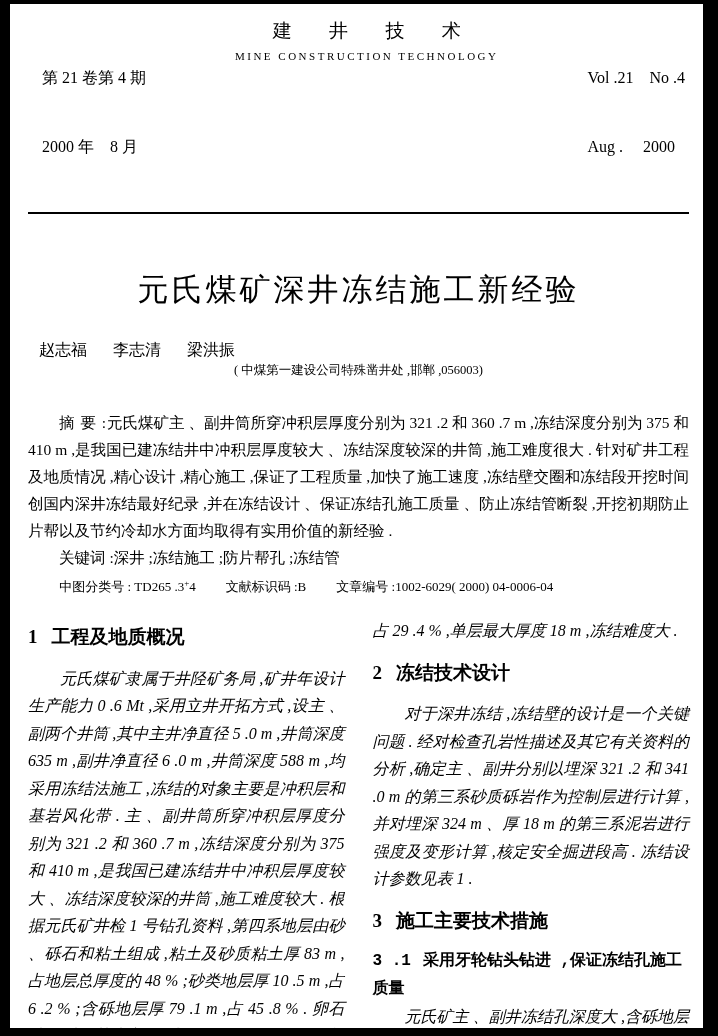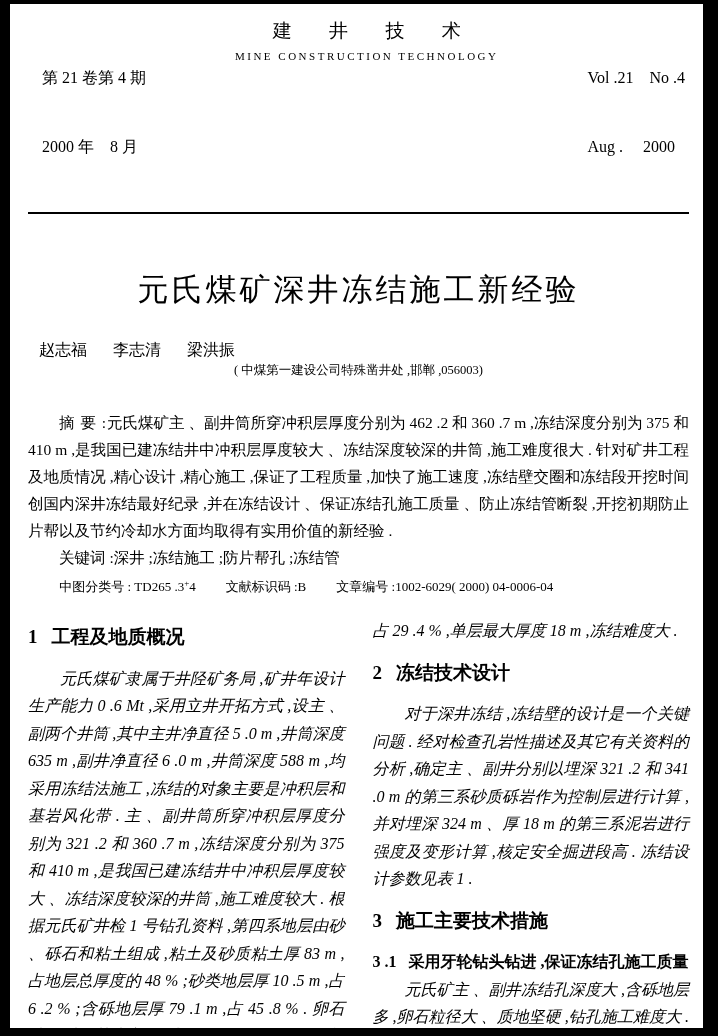--- a/index.html
+++ b/index.html
@@ -33,21 +33,21 @@
   .keywords { font-size:15.5px; line-height:27px; text-indent:2em; text-align:left; }
   .metaline { font-size:13px; line-height:24px; text-indent:2.4em; white-space:pre-wrap; }
   .metaline sup { font-size:9px; }
   .metaline .gap { display:inline-block; width:30px; }
   
   .columns { display:flex; gap:28px; margin-top:18px; }
   .col { width:318px; font-size:16px; line-height:27.5px; text-align:justify; }
   .sec-h { font-weight:bold; font-size:19px; margin:14px 0 14px 0; text-align:left; text-indent:0; }
   .sec-h .no { margin-right:14px; }
   .sec-h.first { margin-top:6px; }
-  .sub-h { font-weight:bold; font-size:16px; margin:12px 0 0 0; text-align:left; text-indent:0; }
+  .sub-h { font-weight:bold; font-size:16px; margin:12px 0 0 0; text-align:left; text-indent:0;font-family:Liberation Mono, monospace; }
   .sub-h .no { margin-right:12px; }
   .col p { margin:0; text-indent:2em;font-style:italic; }
   .col p.cont { text-indent:0; }
 </style>
 </head>
 <body>
 
 <div class="frame">
   <div class="page">
 
@@ -67,21 +67,21 @@
     </div>
 
     <div class="a-title">元氏煤矿深井冻结施工新经验</div>
     <div class="a-authors">
       <span class="author">赵志福</span>
       <span class="author">李志清</span>
       <span class="author">梁洪振</span>
     </div>
     <div class="a-affil">( 中煤第一建设公司特殊凿井处 ,邯郸 ,056003)</div>
 
-    <div class="abstract"><span class="lbl">摘   要 :</span><span>元氏煤矿主 、副井筒所穿冲积层厚度分别为 462 .2 和 360 .7 m ,冻结深度分别为 375 和 410 m ,是我国已建冻结井中冲积层厚度较大 、冻结深度较深的井筒 ,施工难度很大 . 针对矿井工程及地质情况 ,精心设计 ,精心施工 ,保证了工程质量 ,加快了施工速度 ,冻结壁交圈和冻结段开挖时间创国内深井冻结最好纪录 ,并在冻结设计 、保证冻结孔施工质量 、防止冻结管断裂 ,开挖初期防止片帮以及节约冷却水方面均取得有实用价值的新经验 .</span></div>
+    <div class="abstract"><span class="lbl">摘   要 :</span><span>元氏煤矿主 、副井筒所穿冲积层厚度分别为 321 .2 和 360 .7 m ,冻结深度分别为 375 和 410 m ,是我国已建冻结井中冲积层厚度较大 、冻结深度较深的井筒 ,施工难度很大 . 针对矿井工程及地质情况 ,精心设计 ,精心施工 ,保证了工程质量 ,加快了施工速度 ,冻结壁交圈和冻结段开挖时间创国内深井冻结最好纪录 ,并在冻结设计 、保证冻结孔施工质量 、防止冻结管断裂 ,开挖初期防止片帮以及节约冷却水方面均取得有实用价值的新经验 .</span></div>
 
     <div class="keywords"><span>关键词 :</span><span>深井 ;冻结施工 ;防片帮孔 ;冻结管</span></div>
 
     <div class="metaline"><span>中图分类号 : TD265 .3</span><sup>+</sup><span>4</span><span class="gap"></span><span>文献标识码 :B</span><span class="gap"></span><span>文章编号 :1002-6029( 2000) 04-0006-04</span></div>
 
     <div class="columns">
 
       <div class="col">
         <div class="sec-h first"><span class="no">1</span><span>工程及地质概况</span></div>
         <p>元氏煤矿隶属于井陉矿务局 ,矿井年设计生产能力 0 .6 Mt ,采用立井开拓方式 ,设主 、副两个井筒 ,其中主井净直径 5 .0 m ,井筒深度 635 m ,副井净直径 6 .0 m ,井筒深度 588 m ,均采用冻结法施工 ,冻结的对象主要是冲积层和基岩风化带 . 主 、副井筒所穿冲积层厚度分别为 321 .2 和 360 .7 m ,冻结深度分别为 375 和 410 m ,是我国已建冻结井中冲积层厚度较大 、冻结深度较深的井筒 ,施工难度较大 . 根据元氏矿井检 1 号钻孔资料 ,第四系地层由砂 、砾石和粘土组成 ,粘土及砂质粘土厚 83 m ,占地层总厚度的 48 % ;砂类地层厚 10 .5 m ,占 6 .2 % ;含砾地层厚 79 .1 m ,占 45 .8 % . 卵石成分以石英为主 ,最大粒径 110 mm ,给钻孔施工带来很大困难 . 第三系地层厚 183 .1 m ,主要由砂岩 、砂质砾岩及泥岩组成 ,砂岩及粉砂岩厚 13 .8 m ,占 7 .5 % ;砾岩厚 115 .4 m ,占 63 .1 % ;泥岩厚 53 .9 m ,</p>

